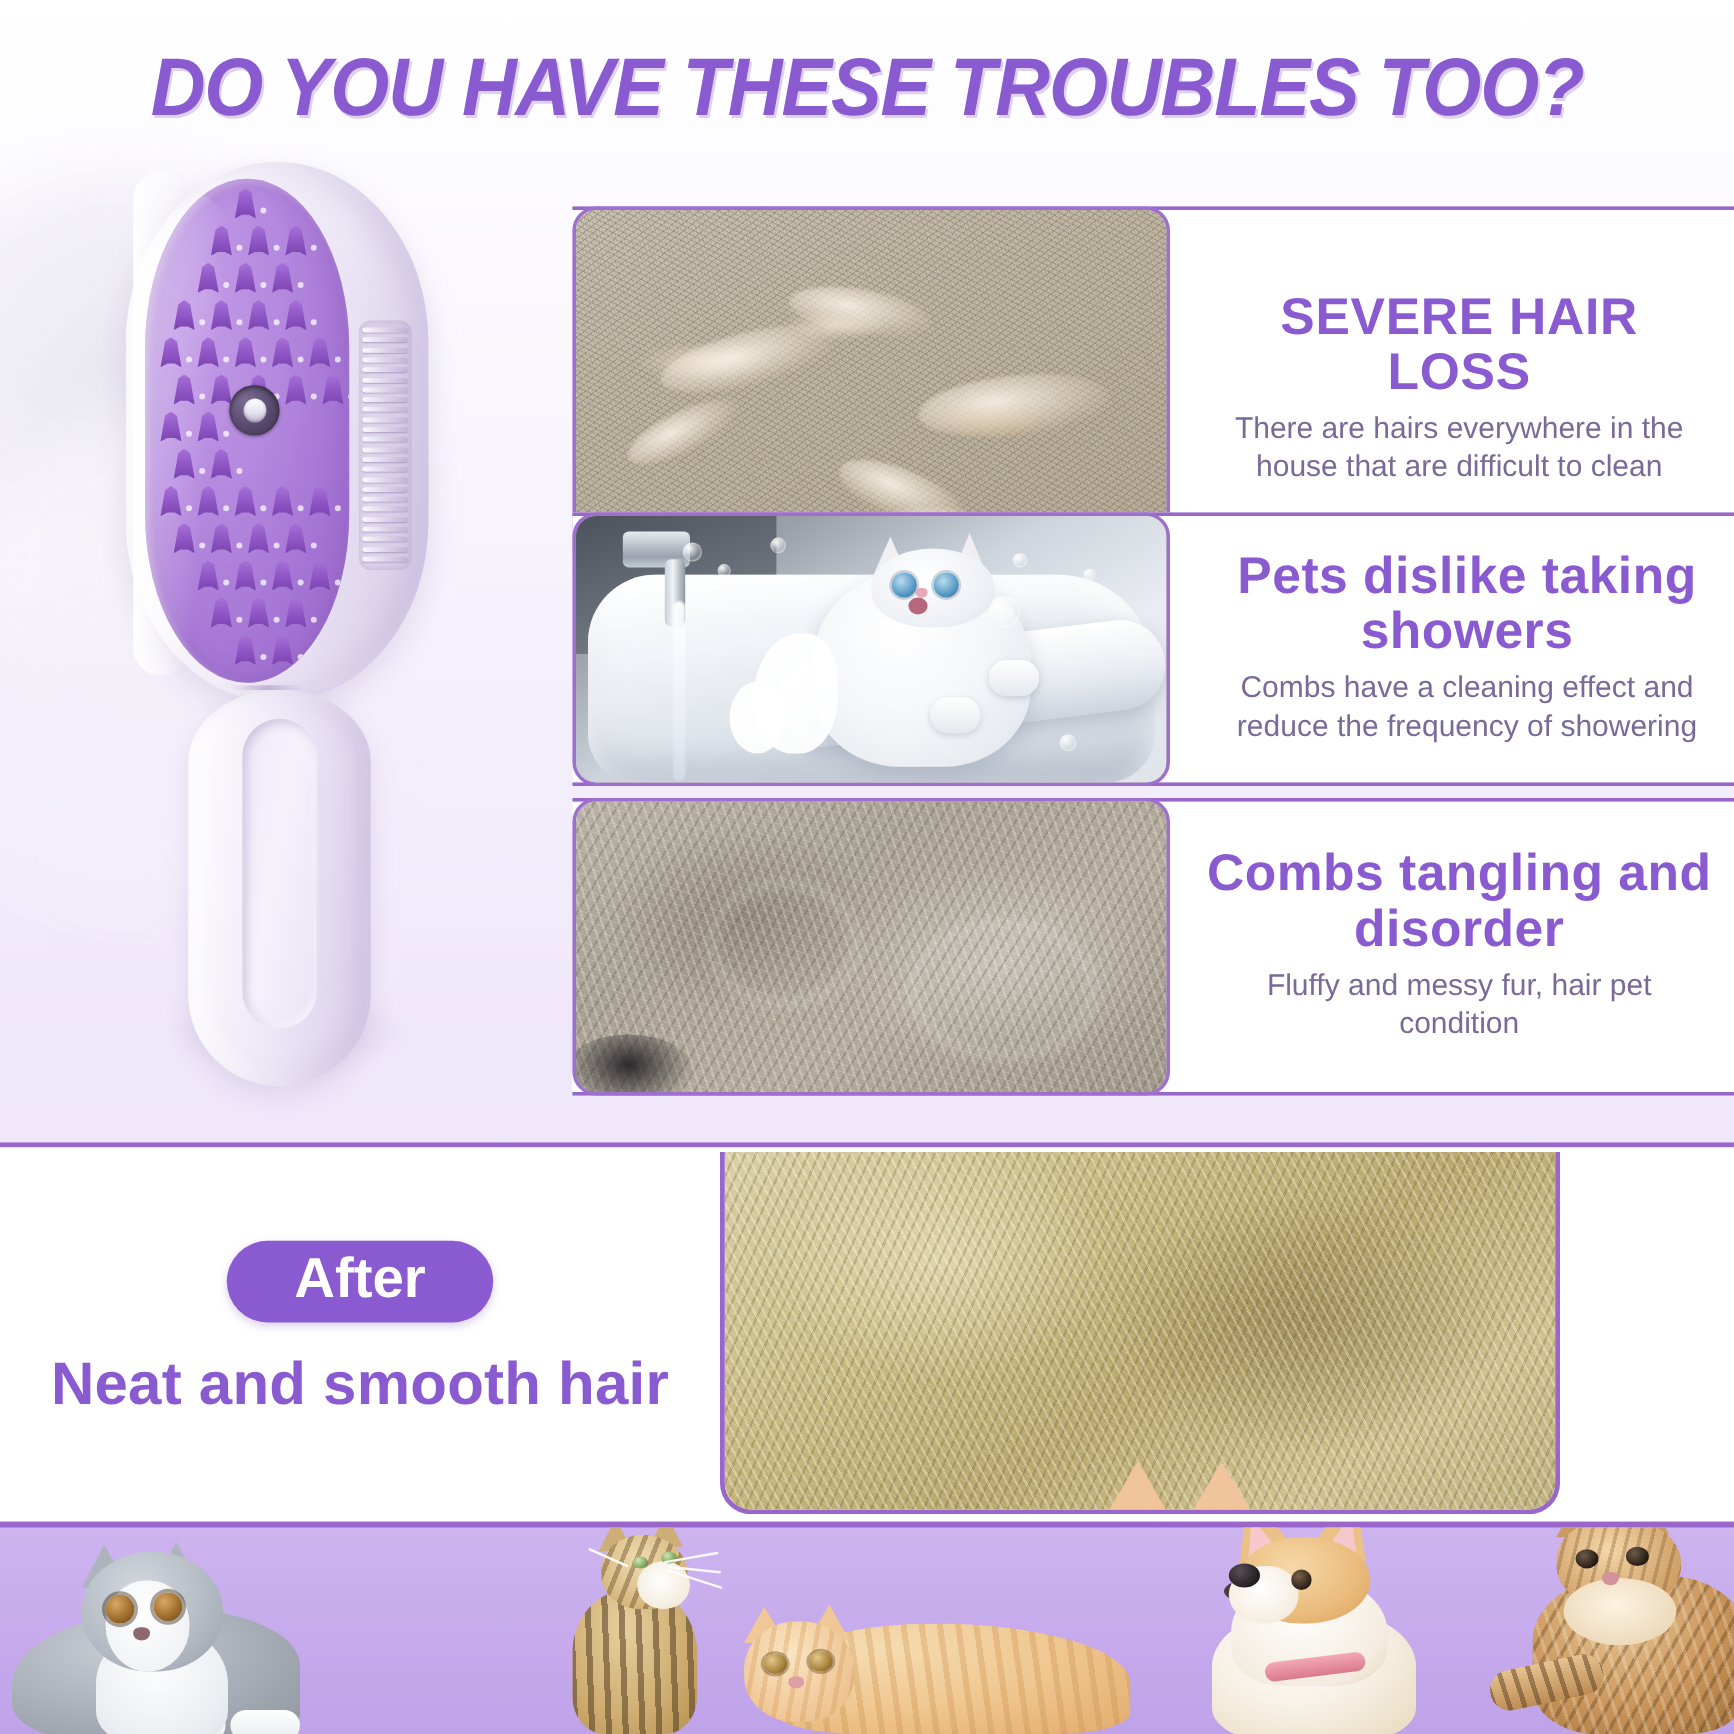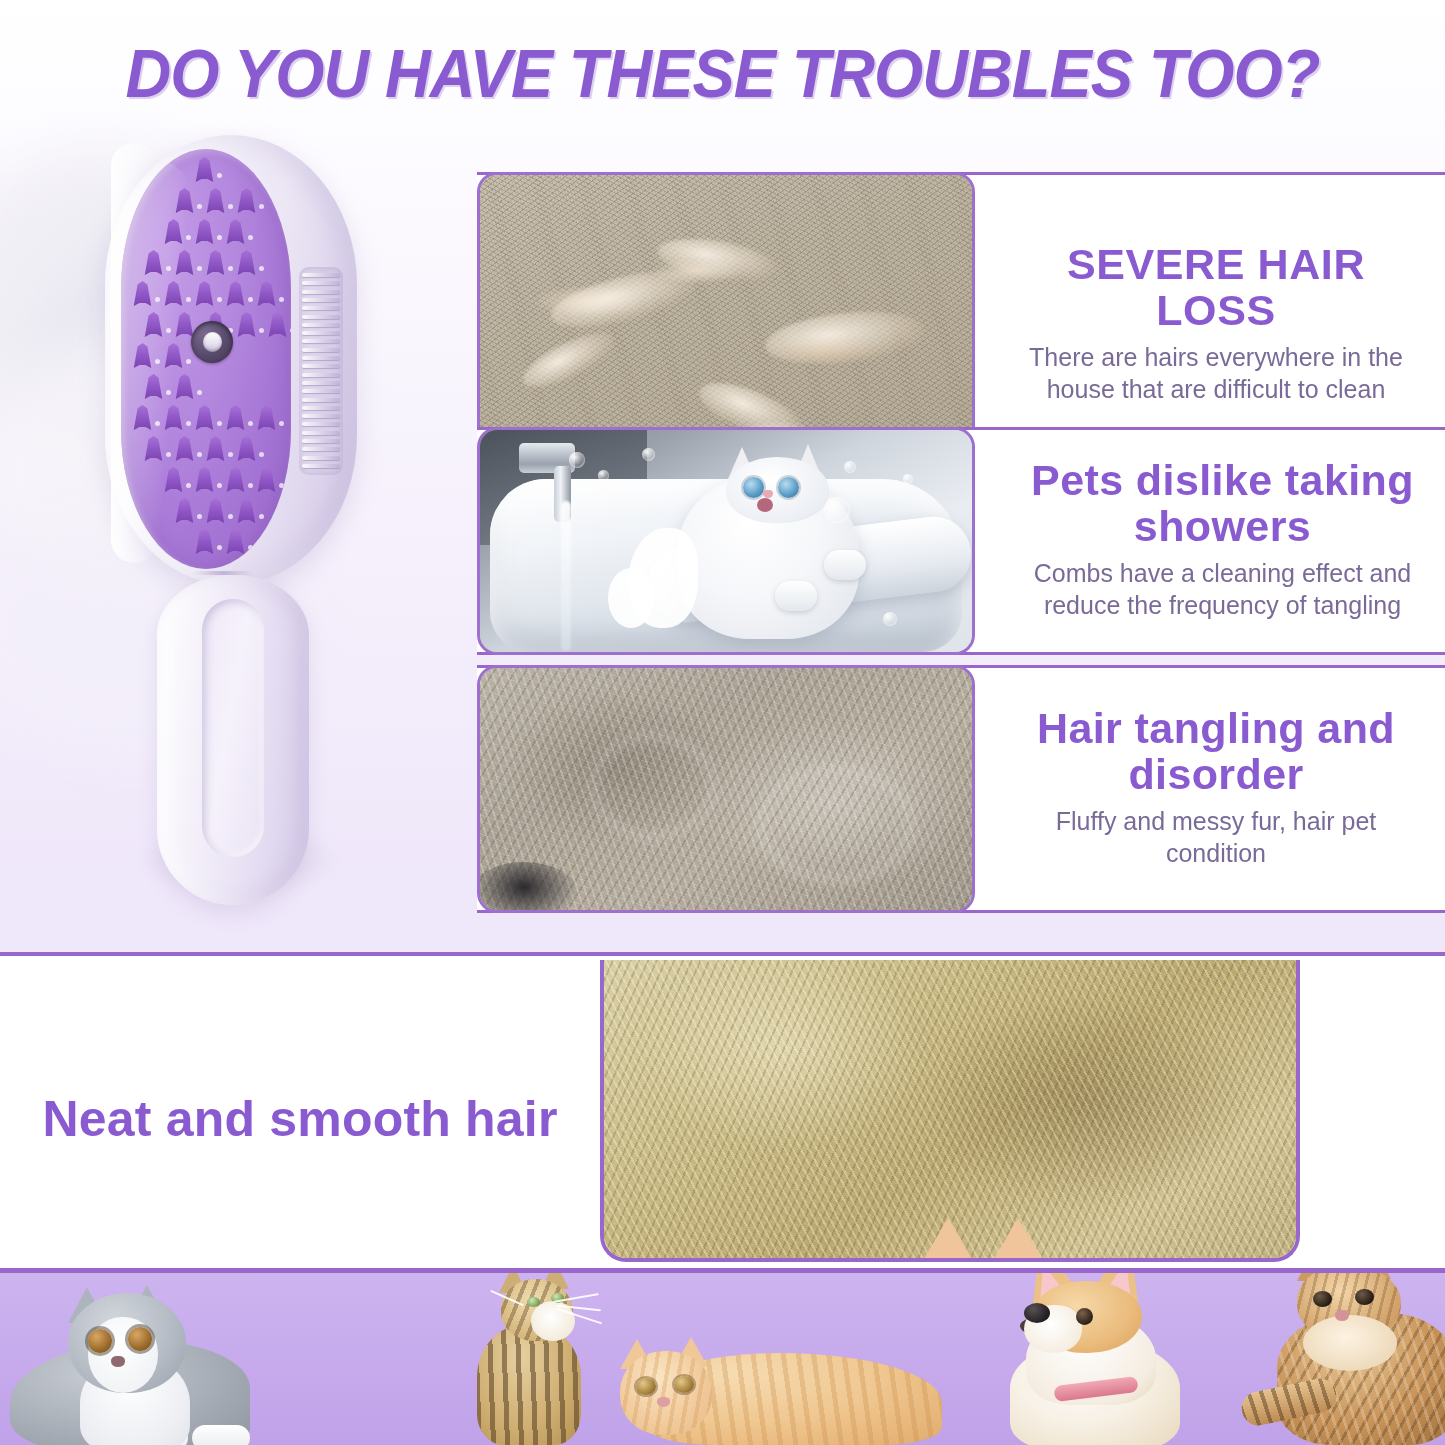--- a/index.html
+++ b/index.html
@@ -676,38 +676,39 @@
       <div class="bub" style="left:18%;top:10%;width:16px;height:16px;"></div>
       <div class="bub" style="left:24%;top:18%;width:11px;height:11px;"></div>
       <div class="bub" style="left:33%;top:8%;width:13px;height:13px;"></div>
       <div class="bub" style="left:74%;top:14%;width:12px;height:12px;"></div>
       <div class="bub" style="left:86%;top:20%;width:10px;height:10px;"></div>
       <div class="bub" style="left:82%;top:82%;width:14px;height:14px;"></div>
       <div class="bub" style="left:70%;top:30%;width:26px;height:26px;"></div>
     </div>
     <div class="row-txt">
       <div class="row-h">Pets dislike taking showers</div>
-      <div class="row-p">Combs have a cleaning effect and reduce the frequency of tangling</div>
+      <div class="row-p">Combs have a cleaning effect and reduce the frequency of showering</div>
     </div>
   </div>
 
   <div class="row" id="row3">
     <div class="row-img">
       <div class="furgrey"></div>
       <div class="swirl" style="left:22%;top:26%;width:130px;height:110px;"></div>
       <div class="swirl" style="left:56%;top:40%;width:160px;height:120px;"></div>
     </div>
     <div class="row-txt">
-      <div class="row-h">Hair tangling and disorder</div>
+      <div class="row-h">Combs tangling and disorder</div>
       <div class="row-p">Fluffy and messy fur, hair pet condition</div>
     </div>
   </div>
 
   <div id="after">
     <div class="after-left">
+      <div class="after-pill">After</div>
       <div class="after-h">Neat and smooth hair</div>
     </div>
     <div class="after-img">
       <div class="furgold"></div>
       <div class="gold-ear l"></div>
       <div class="gold-ear r"></div>
     </div>
   </div>
 
   <div id="strip">

